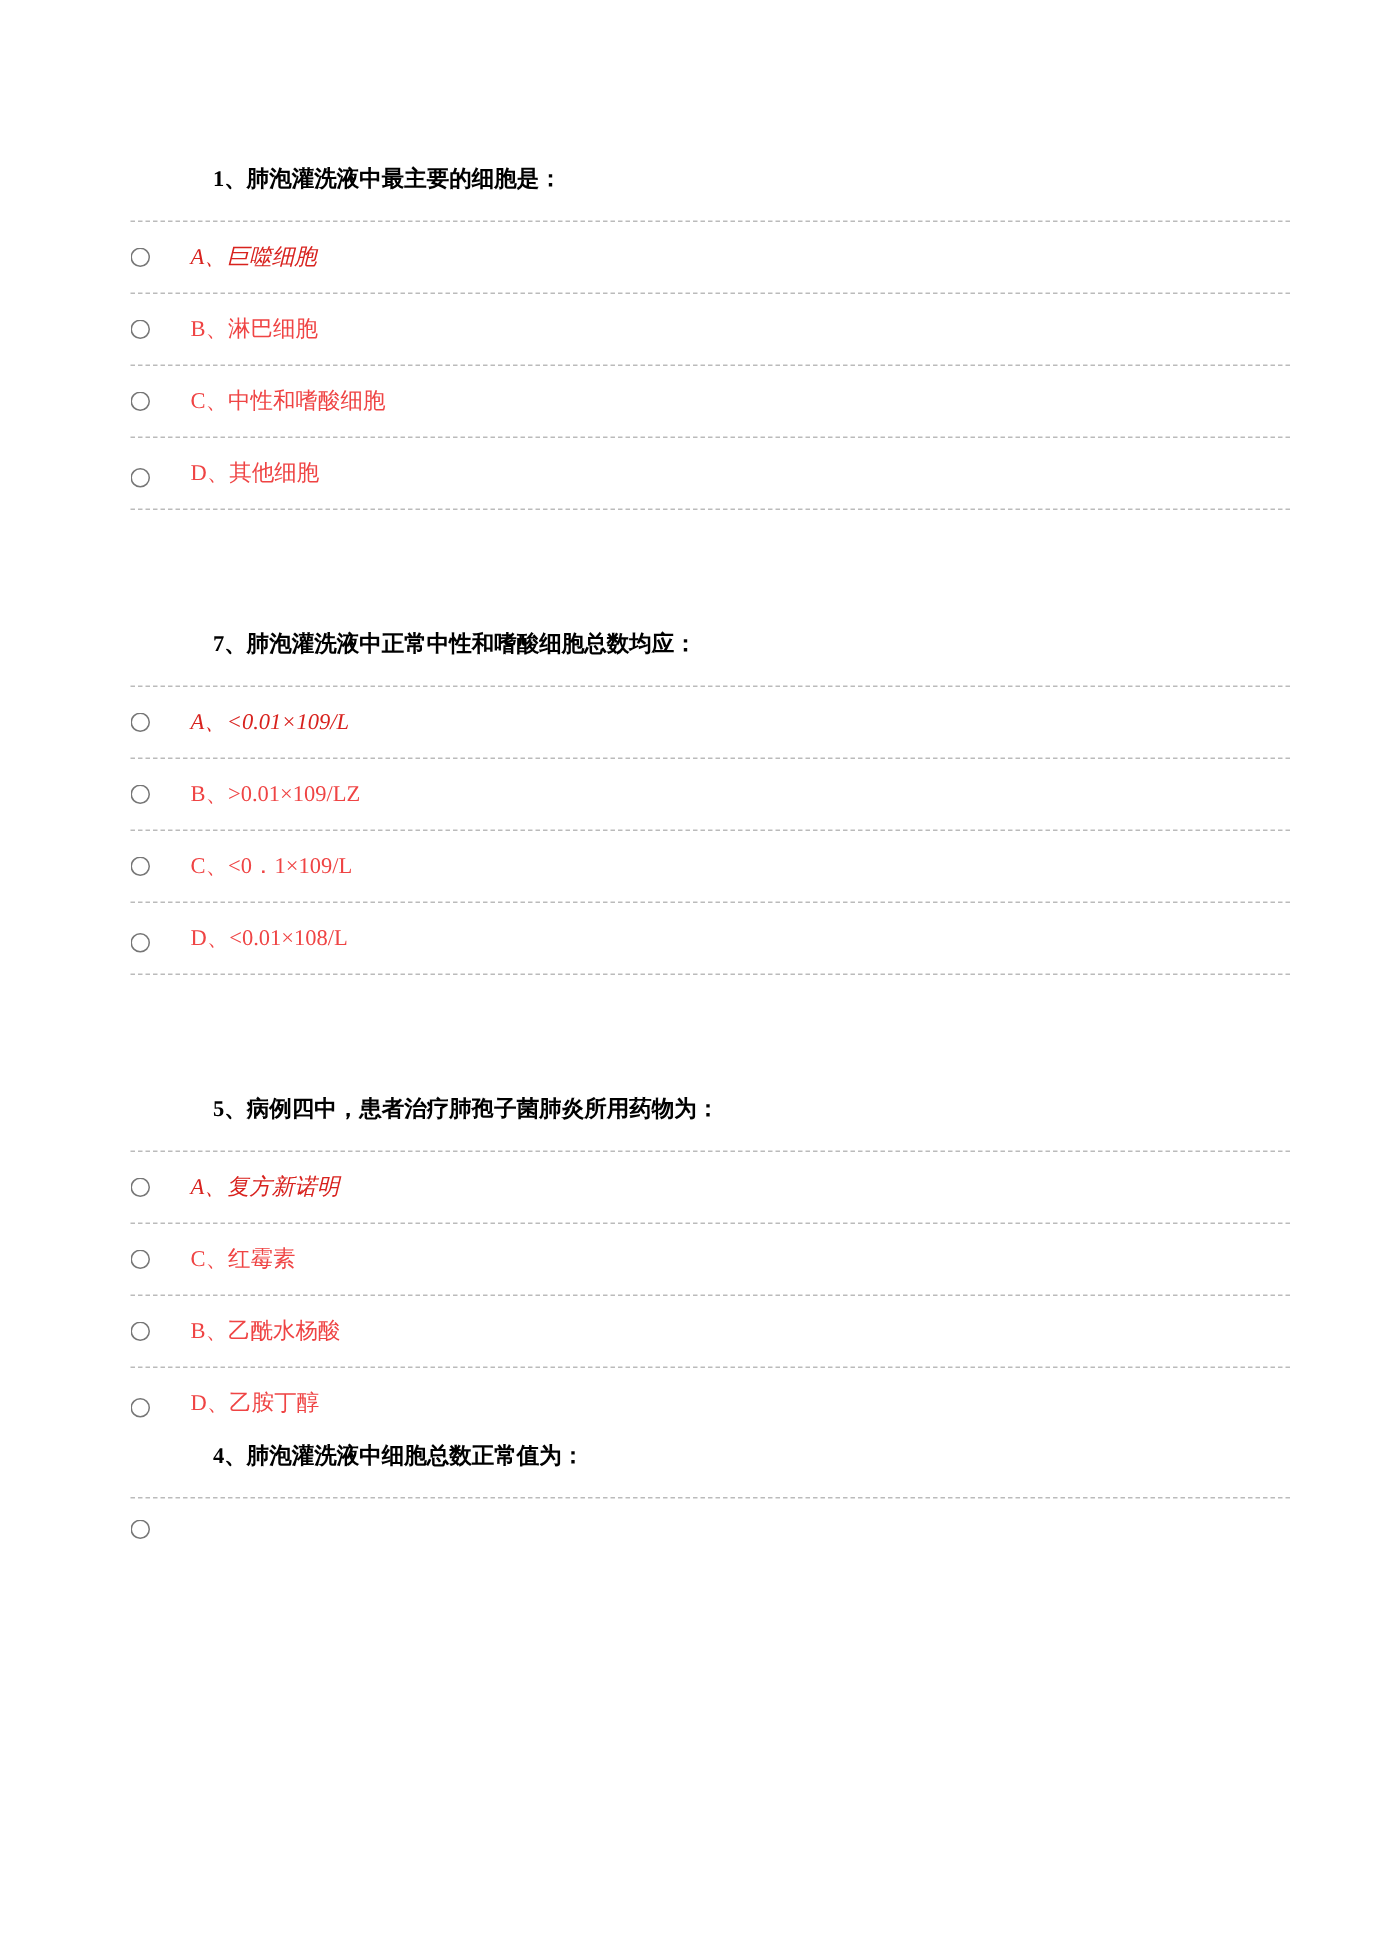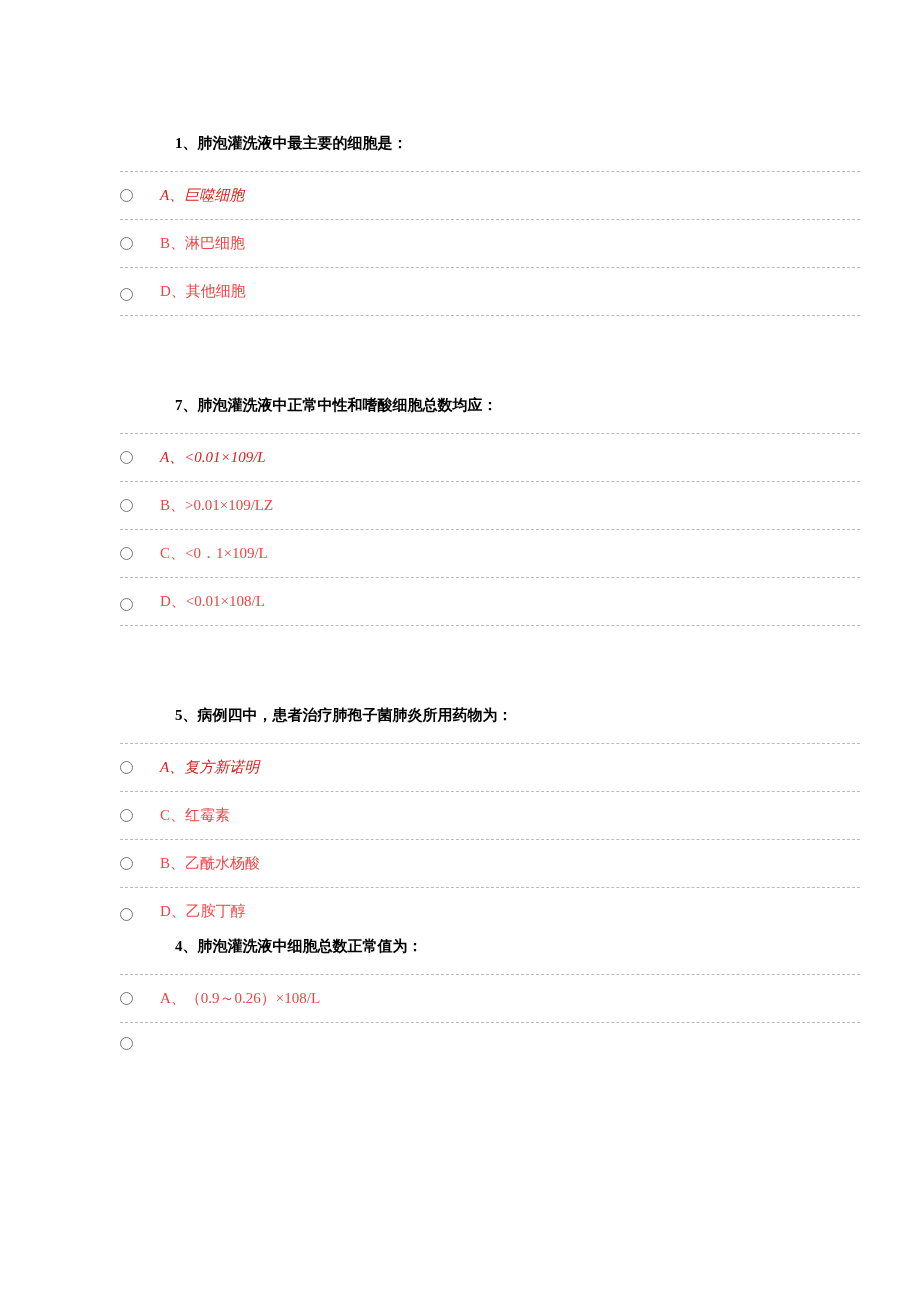--- a/index.html
+++ b/index.html
@@ -5,22 +5,21 @@
   body {
     margin: 0;
     padding: 0;
     font-family: SimSun, "宋体", serif;
     font-size: 15px;
     color: #333;
     background: #fff;
     width: 920px;
   }
   .page {
-    padding: 100px 60px 40px 120px;
-    margin-top: 24px;
+    padding: 100px 60px 40px 87px;
   }
   .question-block {
     margin-bottom: 70px;
   }
   .question-block.tight {
     margin-bottom: 0;
   }
   .q-stem {
     font-weight: bold;
     color: #000;
@@ -79,20 +78,26 @@
     <div class="option-row">
       <span class="radio-cell">
           <input type="radio" name="q1" style="">
         </span>
       <span class="label-cell">B、淋巴细胞</span>
     </div>
     <div class="option-row">
       <span class="radio-cell">
           <input type="radio" name="q1" style="">
         </span>
+      <span class="label-cell">C、中性和嗜酸细胞</span>
+    </div>
+    <div class="option-row">
+      <span class="radio-cell">
+          <input type="radio" name="q1" style="">
+        </span>
       <span class="label-cell">D、其他细胞</span>
     </div>
   </div>
 
   <div class="question-block">
     <div class="q-stem">7、肺泡灌洗液中正常中性和嗜酸细胞总数均应：</div>
     <hr class="q-hr">
     <div class="option-row">
       <span class="radio-cell">
           <input type="radio" name="q2" style="">
@@ -144,26 +149,20 @@
       <span class="radio-cell">
           <input type="radio" name="q5" style="">
         </span>
       <span class="label-cell">D、乙胺丁醇</span>
     </div>
   </div>
 
   <div class="question-block">
     <div class="q-stem" style="padding-top:2px;">4、肺泡灌洗液中细胞总数正常值为：</div>
     <hr class="q-hr">
-    <div class="option-row">
-      <span class="radio-cell">
-          <input type="radio" name="q4" style="">
-        </span>
-      <span class="label-cell">A、（0.9～0.26）×108/L</span>
-    </div>
     <div class="option-row" style="border-bottom:none;">
       <span class="radio-cell">
           <input type="radio" name="q4" style="">
         </span>
     </div>
   </div>
 
 </div>
 
 </body></html>

